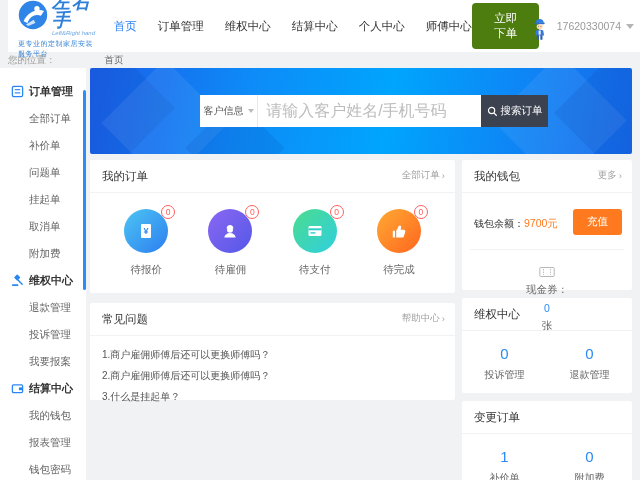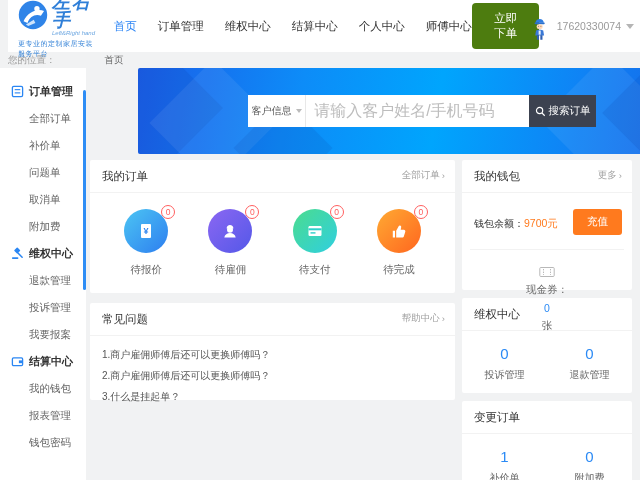--- a/index.html
+++ b/index.html
@@ -35,21 +35,21 @@
 
   
   .sidebar { position:absolute; top:68px; left:0; width:86px; height:412px; background:#fff; padding-top:10px; }
   .sb-thumb { position:absolute; right:0; top:22px; width:3px; height:200px; background:#2e8df5; border-radius:2px; }
   .sb-header { display:flex; align-items:center; gap:5px; padding:6px 0 6px 11px; cursor:pointer; }
   .sb-header-label { font-size:11px; font-weight:bold; color:#333; white-space:nowrap; }
   .sb-item { font-size:10.5px; color:#666; padding:6.5px 0 6.5px 29px; cursor:pointer; white-space:nowrap; }
   .sb-icon { width:13px; height:13px; flex:0 0 auto; }
 
   
-  .main { position:absolute; top:68px; left:90px; width:542px; height:412px;padding-left:48px; }
+  .main { position:absolute; top:68px; left:90px; width:542px; height:412px; }
 
   .banner { position:relative; width:542px; height:86px; overflow:hidden; border-radius:2px;
     background:linear-gradient(100deg,#1b5fe8 0%,#0d8cf8 30%,#00a5fd 55%,#0f83f5 80%,#1668e8 100%); }
   .diamond { position:absolute; background:rgba(255,255,255,0.07); transform:rotate(45deg); }
   .diamond.dark { background:rgba(10,40,140,0.10); }
   .d1 { width:90px; height:90px; left:30px; top:10px; }
   .d2 { width:70px; height:70px; left:110px; top:45px; }
   .d3 { width:95px; height:95px; right:25px; top:5px; }
   .d4 { width:120px; height:120px; left:-60px; top:-20px; }
   .d5 { width:110px; height:110px; right:-55px; top:-10px; }
@@ -173,20 +173,21 @@
     <svg class="sb-icon" viewBox="0 0 14 14">
       <rect x="1.5" y="1.5" width="11" height="11" rx="1.5" fill="none" stroke="#2a86f3" stroke-width="1.4"></rect>
       <line x1="4" y1="5" x2="10" y2="5" stroke="#2a86f3" stroke-width="1.2"></line>
       <line x1="4" y1="8.5" x2="10" y2="8.5" stroke="#2a86f3" stroke-width="1.2"></line>
     </svg>
     <span class="sb-header-label">订单管理</span>
   </div>
   <div class="sb-item">全部订单</div>
   <div class="sb-item">补价单</div>
   <div class="sb-item">问题单</div>
+  <div class="sb-item">挂起单</div>
   <div class="sb-item">取消单</div>
   <div class="sb-item">附加费</div>
 
   <div class="sb-header">
     <svg class="sb-icon" viewBox="0 0 14 14">
       <rect x="4.2" y="1.2" width="5" height="5" rx="0.8" transform="rotate(45 6.7 3.7)" fill="#2a86f3"></rect>
       <line x1="7.5" y1="6.5" x2="12" y2="11" stroke="#2a86f3" stroke-width="1.6" stroke-linecap="round"></line>
       <rect x="1" y="11" width="7" height="1.8" rx="0.9" fill="#2a86f3"></rect>
     </svg>
     <span class="sb-header-label">维权中心</span>

